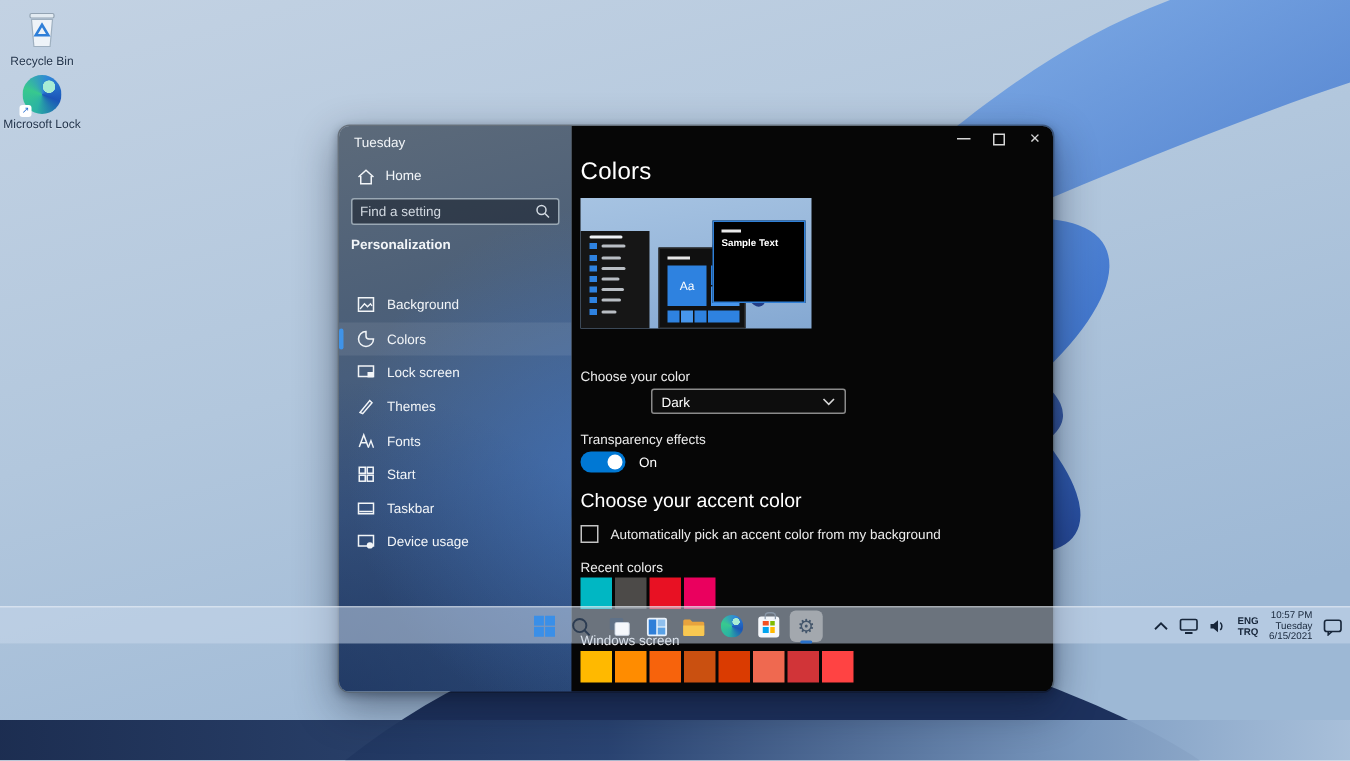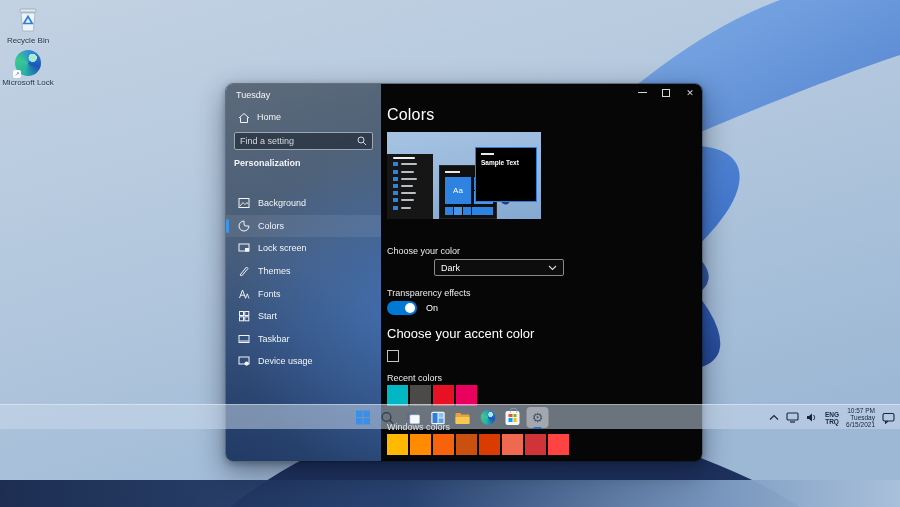--- a/index.html
+++ b/index.html
@@ -353,31 +353,32 @@
         <div class="toggle">
             <span class="knob"></span>
           </div>
         <span class="toggle-state">On</span>
       </div>
 
       <h2 class="accent-heading">Choose your accent color</h2>
 
       <div class="chk-row">
         <span class="chk"></span>
+        <span class="chk-lbl">Automatically pick an accent color from my background</span>
       </div>
 
       <div class="fld-label" style="top:289px;">Recent colors</div>
       <div class="swatches" style="top:301px;">
           <div class="swatch" style="background: rgb(0, 183, 195);"></div>
           <div class="swatch" style="background: rgb(76, 74, 72);"></div>
           <div class="swatch" style="background: rgb(232, 17, 35);"></div>
           <div class="swatch" style="background: rgb(234, 0, 94);"></div>
         </div>
 
-      <div class="fld-label" style="top:338px;">Windows colors</div>
+      <div class="fld-label" style="top:338px;">Windows screen</div>
       <div class="swatches" style="top:350px;">
           <div class="swatch" style="background: rgb(255, 185, 0);"></div>
           <div class="swatch" style="background: rgb(255, 140, 0);"></div>
           <div class="swatch" style="background: rgb(247, 99, 12);"></div>
           <div class="swatch" style="background: rgb(202, 80, 16);"></div>
           <div class="swatch" style="background: rgb(218, 59, 1);"></div>
           <div class="swatch" style="background: rgb(239, 105, 80);"></div>
           <div class="swatch" style="background: rgb(209, 52, 56);"></div>
           <div class="swatch" style="background: rgb(255, 67, 67);"></div>
         </div>

